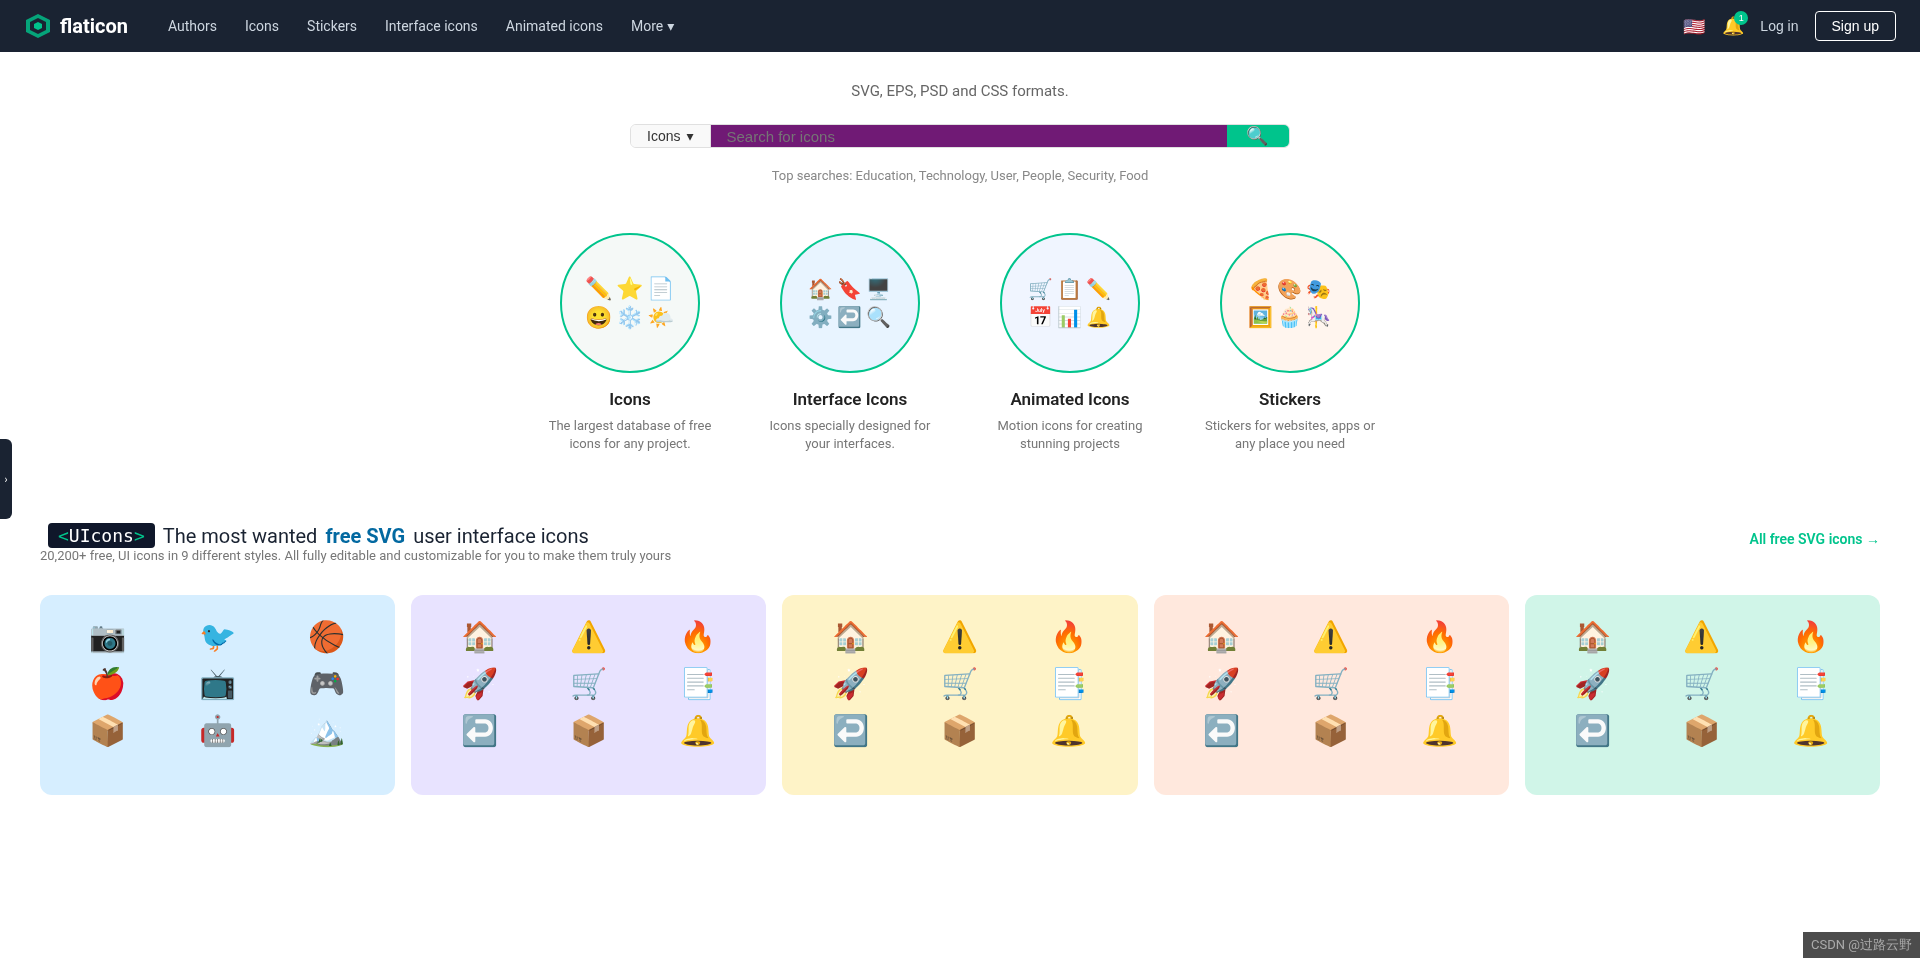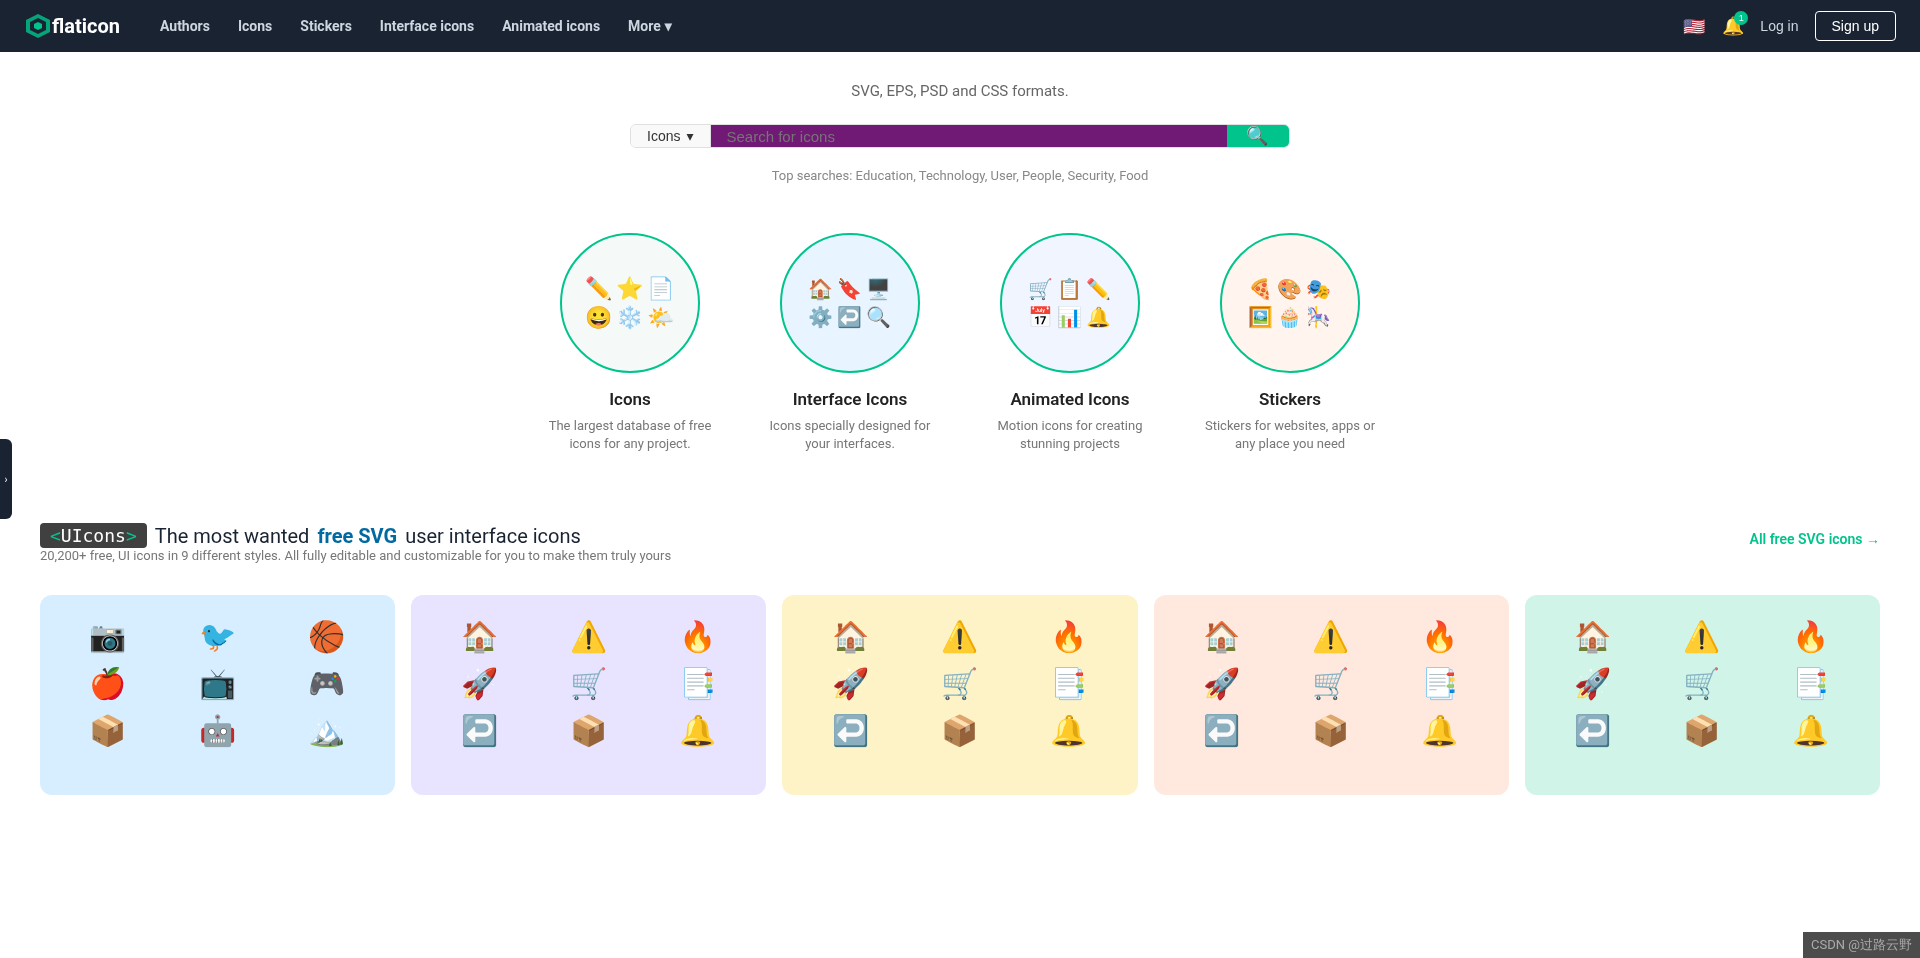--- a/index.html
+++ b/index.html
@@ -12,35 +12,35 @@
       display: flex;
       align-items: center;
       padding: 0 24px;
       position: fixed;
       top: 0; left: 0; right: 0;
       z-index: 100;
     }
     .navbar-logo {
       display: flex;
       align-items: center;
+      gap: 8px;
       color: #fff;
       font-size: 20px;
       font-weight: 700;
       text-decoration: none;
       margin-right: 28px;
     }
     .logo-icon {
       width: 28px; height: 28px;
     }
     .nav-links {
       display: flex;
       align-items: center;
       gap: 4px;
       flex: 1;
-      font-weight: bold;
     }
     .nav-link {
       color: #cdd6e0;
       font-size: 14px;
       padding: 6px 12px;
       border-radius: 4px;
       cursor: pointer;
       text-decoration: none;
       display: flex;
       align-items: center;
@@ -213,26 +213,27 @@
     }
     .uicons-title {
       font-size: 20px;
       color: #1a2332;
       display: flex;
       align-items: center;
       gap: 8px;
       flex-wrap: wrap;
     }
     .uicons-brand {
-      background: #404040;
+      background: #0f172a;
       color: #fff;
       padding: 2px 10px;
       border-radius: 4px;
       font-size: 18px;
       font-family: monospace;
+      margin-left: 8px;
     }
     .uicons-brand span.bracket { color: #00c48c; }
     .free-svg { color: #0369a1; font-weight: 700; }
     .all-free-link {
       color: #00c48c;
       font-size: 14px;
       font-weight: 600;
       display: flex;
       align-items: center;
       gap: 6px;

